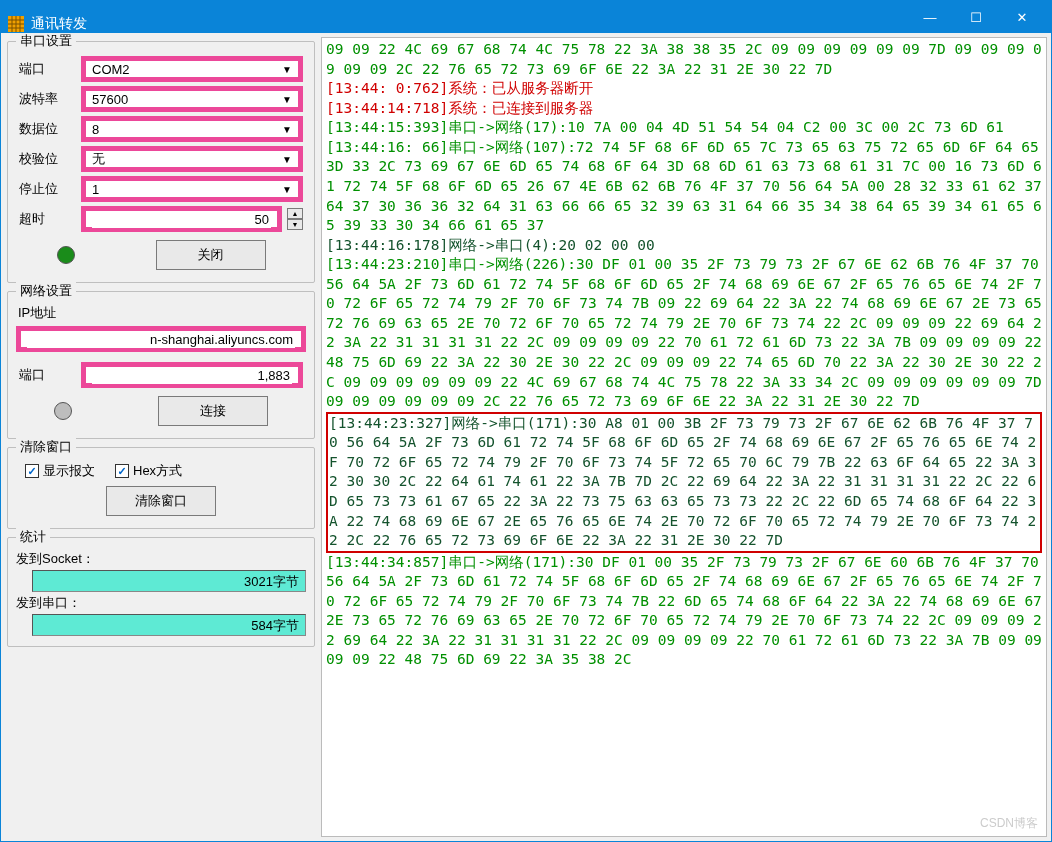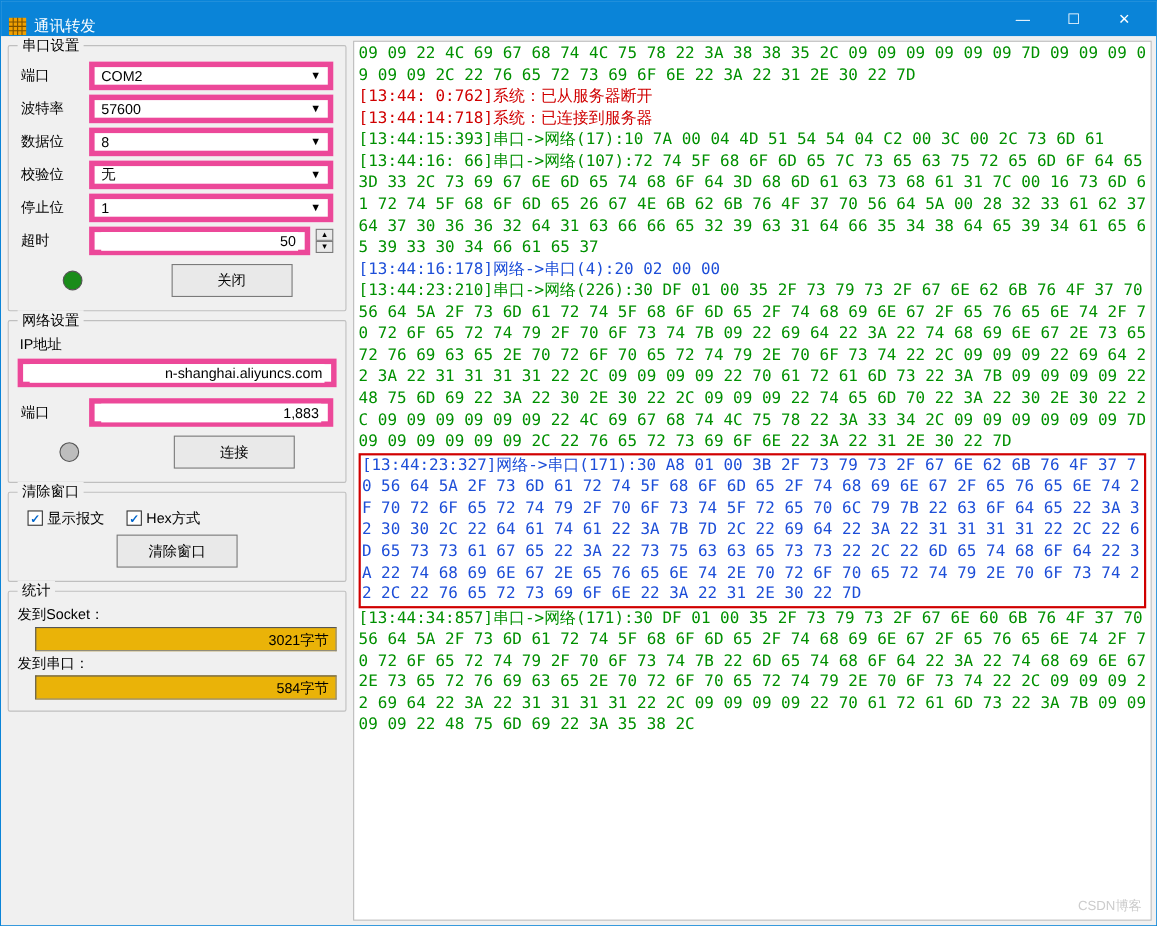--- a/index.html
+++ b/index.html
@@ -20,25 +20,25 @@
   .txt input { border:none; outline:none; width:100%; text-align: right; font-size:13px; }
   .spin { display:flex; flex-direction:column; margin-left:-1px; }
   .spin div { width:16px; height:11px; border:1px solid #7a7a7a; background:#e9e9e9; font-size:7px; display:flex;align-items:center;justify-content:center; }
   .led { width: 18px; height: 18px; border-radius: 50%; border: 1px solid #555; }
   .led.green { background: #1a8c1a; }
   .led.gray { background: #bdbdbd; }
   .btn2 { width: 110px; height: 30px; border: 1px solid #7a7a7a; background: #e9e9e9; display:flex;align-items:center;justify-content:center; }
   .chk { display:flex; align-items:center; gap:4px; }
   .chk .box { width:14px; height:14px; border:1px solid #333; background:#fff; display:flex;align-items:center;justify-content:center; color:#0066cc; font-size:11px; font-weight:bold;}
   .statrow { display:flex; flex-direction:column; margin:2px 0; }
-  .statval { border:1px solid #888; border-top-color:#555; border-left-color:#555; background:#eab308; padding:2px 6px; text-align:right; margin-left:16px; margin-top:2px; height:22px; }
+  .statval { border:1px solid #888; border-top-color:#555; border-left-color:#555; background:#5eead4; padding:2px 6px; text-align:right; margin-left:16px; margin-top:2px; height:22px; }
   .log { flex:1; background:#fff; border:1px solid #bbb; margin:4px 4px 4px 0; padding:2px 4px; overflow:auto; font-family: "NSimSun","SimSun",monospace; font-size:14.5px; line-height:1.35; white-space:pre-wrap; word-break:break-all; }
   .g { color:#009000; }
   .r { color:#d00000; }
-  .b { color:#1d4ed8; }
+  .b { color:#14532d; }
   .watermark { position:absolute; right:14px; bottom:10px; color:#ccc; font-size:12px; pointer-events:none;}
   .boxwrap { border:2px solid #d00000; padding:0 1px; }
 </style>
 </head>
 <body>
 
 <div class="window">
   <div class="titlebar">
     <span class="icon">
       <svg width="16" height="16">

